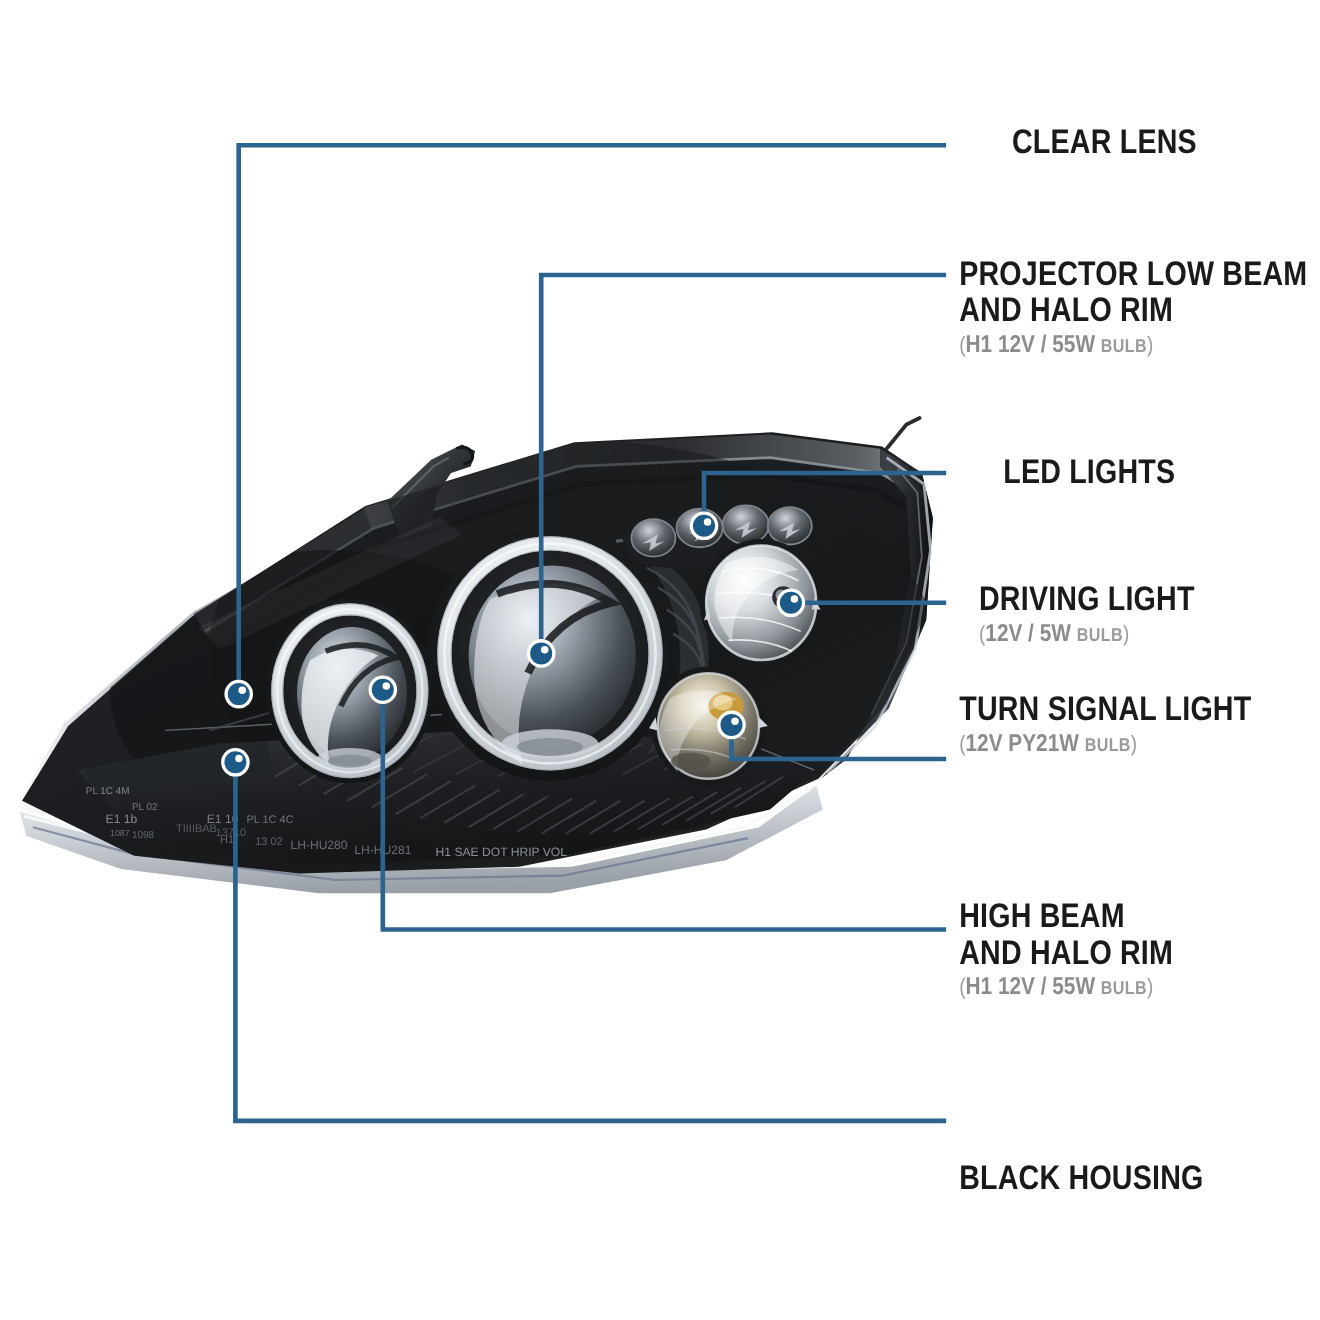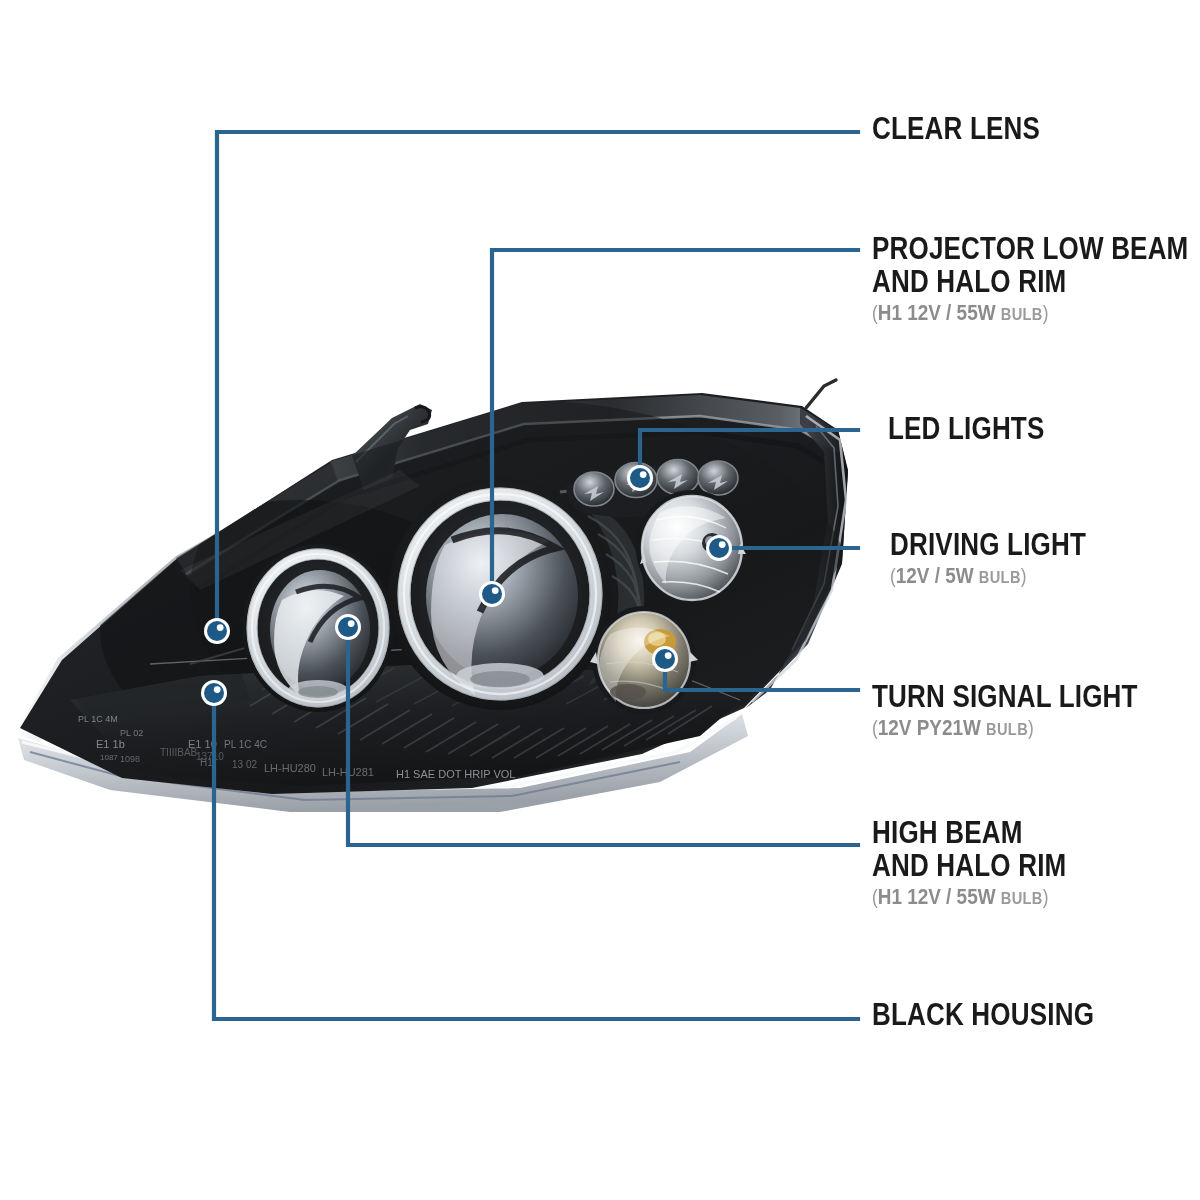--- a/index.html
+++ b/index.html
@@ -368,42 +368,42 @@
         </g>
         <g>
           <circle cx="214" cy="693" r="13" fill="#ffffff"></circle>
           <circle cx="214" cy="693" r="10" fill="#1d5a87"></circle>
           <circle cx="217.2" cy="689.6" r="3.4" fill="#ffffff"></circle>
         </g>
       </g>
   </svg>
 
   <div id="labels">
-      <div class="callout" style="left: 872px; top: 112px;">
+      <div class="callout" style="left: 920px; top: 112px;">
         <div class="title">CLEAR LENS</div>
       </div>
       <div class="callout" style="left: 872px; top: 232px;">
         <div class="title">PROJECTOR LOW BEAM</div>
         <div class="title">AND HALO RIM</div>
         <div class="sub"><span class="paren">(</span>H1  12V / 55W <span class="small">BULB</span><span class="paren">)</span></div>
       </div>
-      <div class="callout" style="left: 888px; top: 412px;">
+      <div class="callout" style="left: 912px; top: 412px;">
         <div class="title">LED LIGHTS</div>
       </div>
       <div class="callout" style="left: 890px; top: 528px;">
         <div class="title">DRIVING LIGHT</div>
         <div class="sub"><span class="paren">(</span>12V / 5W <span class="small">BULB</span><span class="paren">)</span></div>
       </div>
-      <div class="callout" style="left: 872px; top: 680px;">
+      <div class="callout" style="left: 872px; top: 628px;">
         <div class="title">TURN SIGNAL LIGHT</div>
         <div class="sub"><span class="paren">(</span>12V  PY21W <span class="small">BULB</span><span class="paren">)</span></div>
       </div>
       <div class="callout" style="left: 872px; top: 816px;">
         <div class="title">HIGH BEAM</div>
         <div class="title">AND HALO RIM</div>
         <div class="sub"><span class="paren">(</span>H1  12V / 55W <span class="small">BULB</span><span class="paren">)</span></div>
       </div>
-      <div class="callout" style="left: 872px; top: 998px;">
+      <div class="callout" style="left: 872px; top: 1054px;">
         <div class="title">BLACK HOUSING</div>
       </div>
     </div>
 
 </div>
 
 </body></html>

